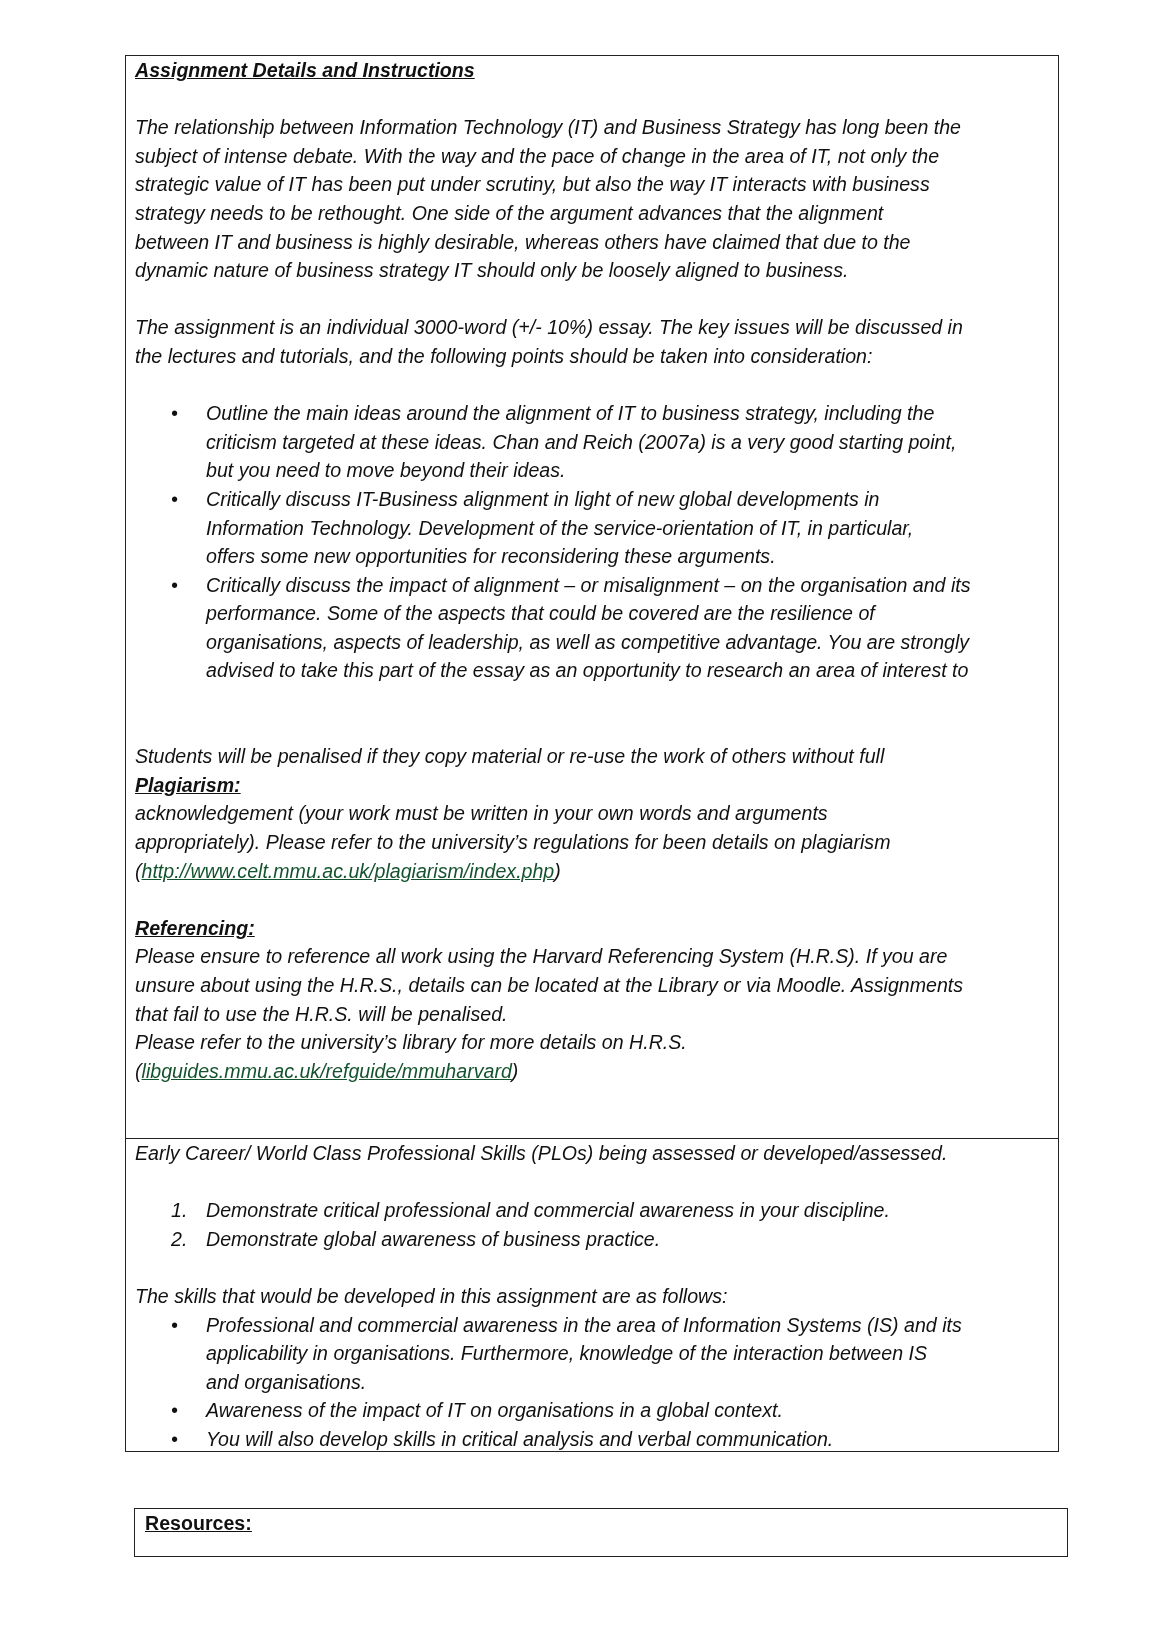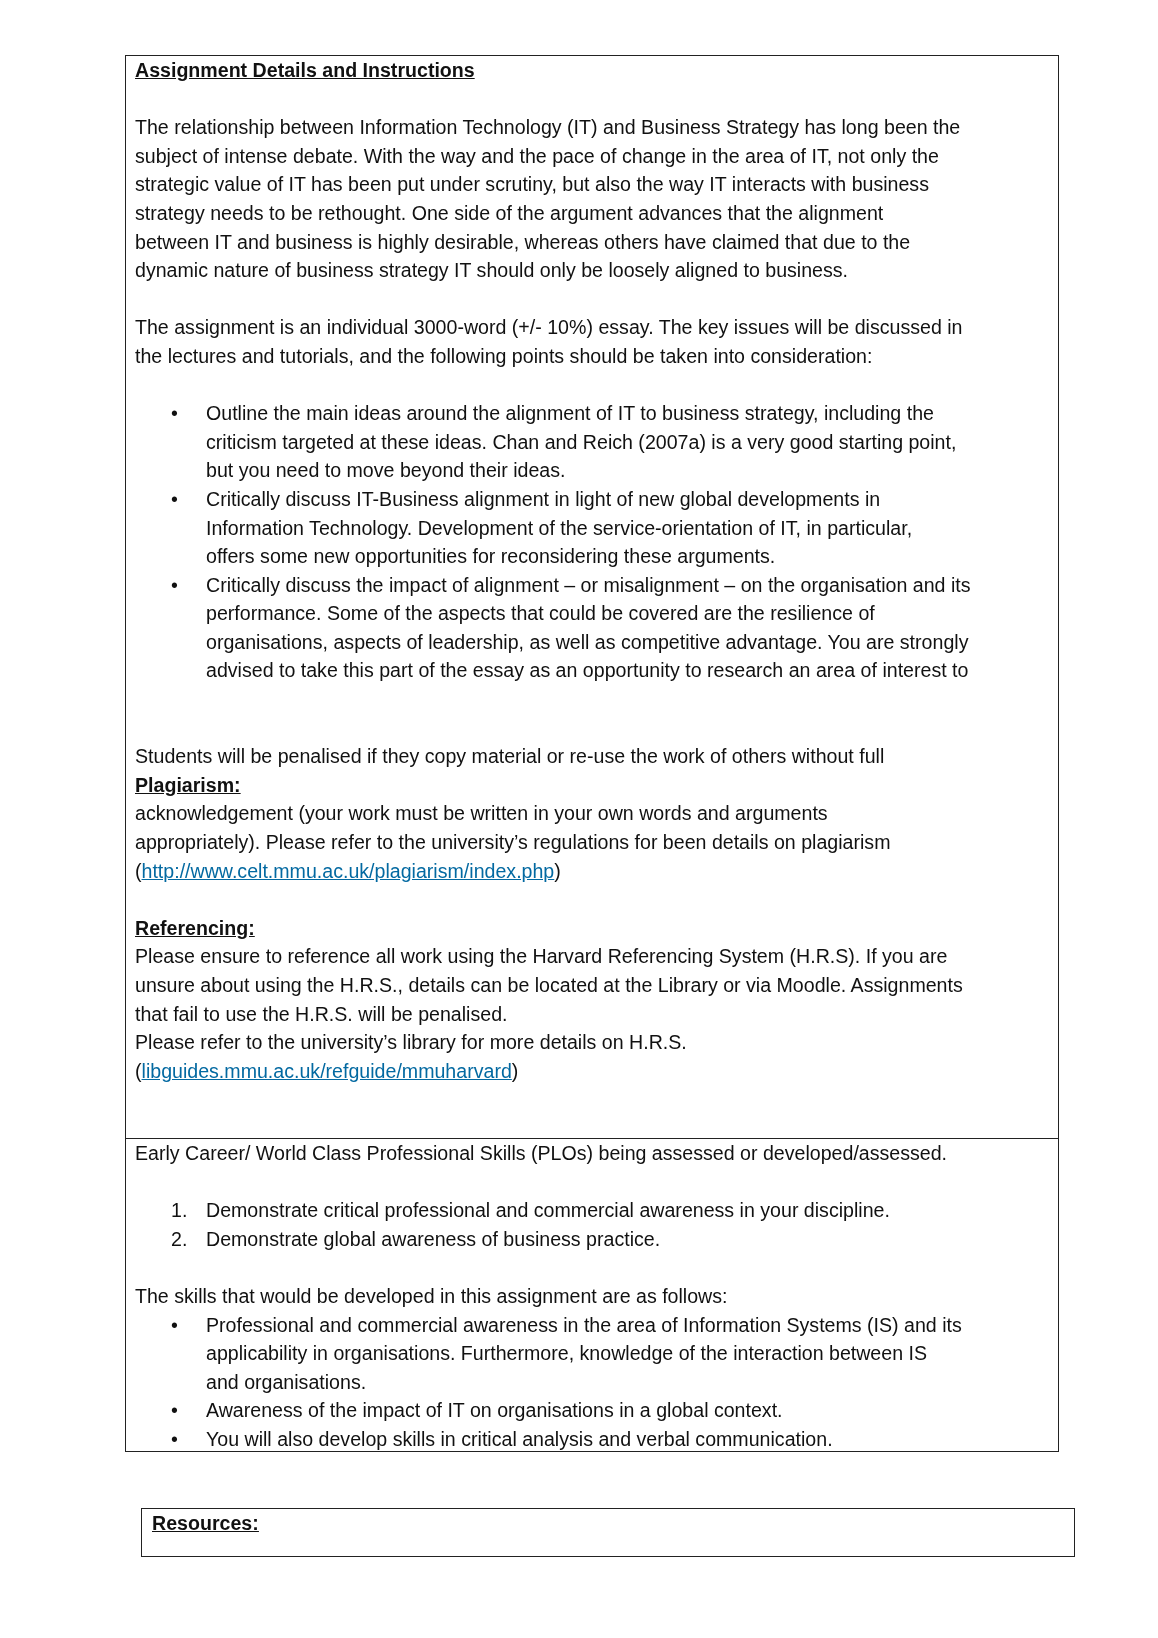--- a/index.html
+++ b/index.html
@@ -19,20 +19,21 @@
       position: absolute;
       left: 125px;
       top: 55px;
       width: 934px;
       border: 1.5px solid #222;
       box-sizing: border-box;
     }
     .cell {
       padding: 0 10px 0 9px;
       box-sizing: border-box;
+      font-style: italic;
     }
     .cell-1 {
       height: 1083px;
       border-bottom: 1.5px solid #222;
       padding-top: 0;
     }
     .cell-2 {
       height: 312px;
     }
     .line {
@@ -63,26 +64,26 @@
       line-height: 28.6px;
     }
     .num-item .marker {
       position: absolute;
       left: 36px;
       top: 0;
       font-size: 19.6px;
       line-height: 28.6px;
     }
     a.link {
-      color: #0369a1;
+      color: #14532d;
       text-decoration: underline;
     }
     .resources-box {
       position: absolute;
-      left: 141px;
+      left: 134px;
       top: 1508px;
       width: 934px;
       height: 49px;
       border: 1.5px solid #222;
       box-sizing: border-box;
       padding: 0 10px;
       text-decoration: underline;
     }
     .resources-box .line {
       line-height: 28px;

